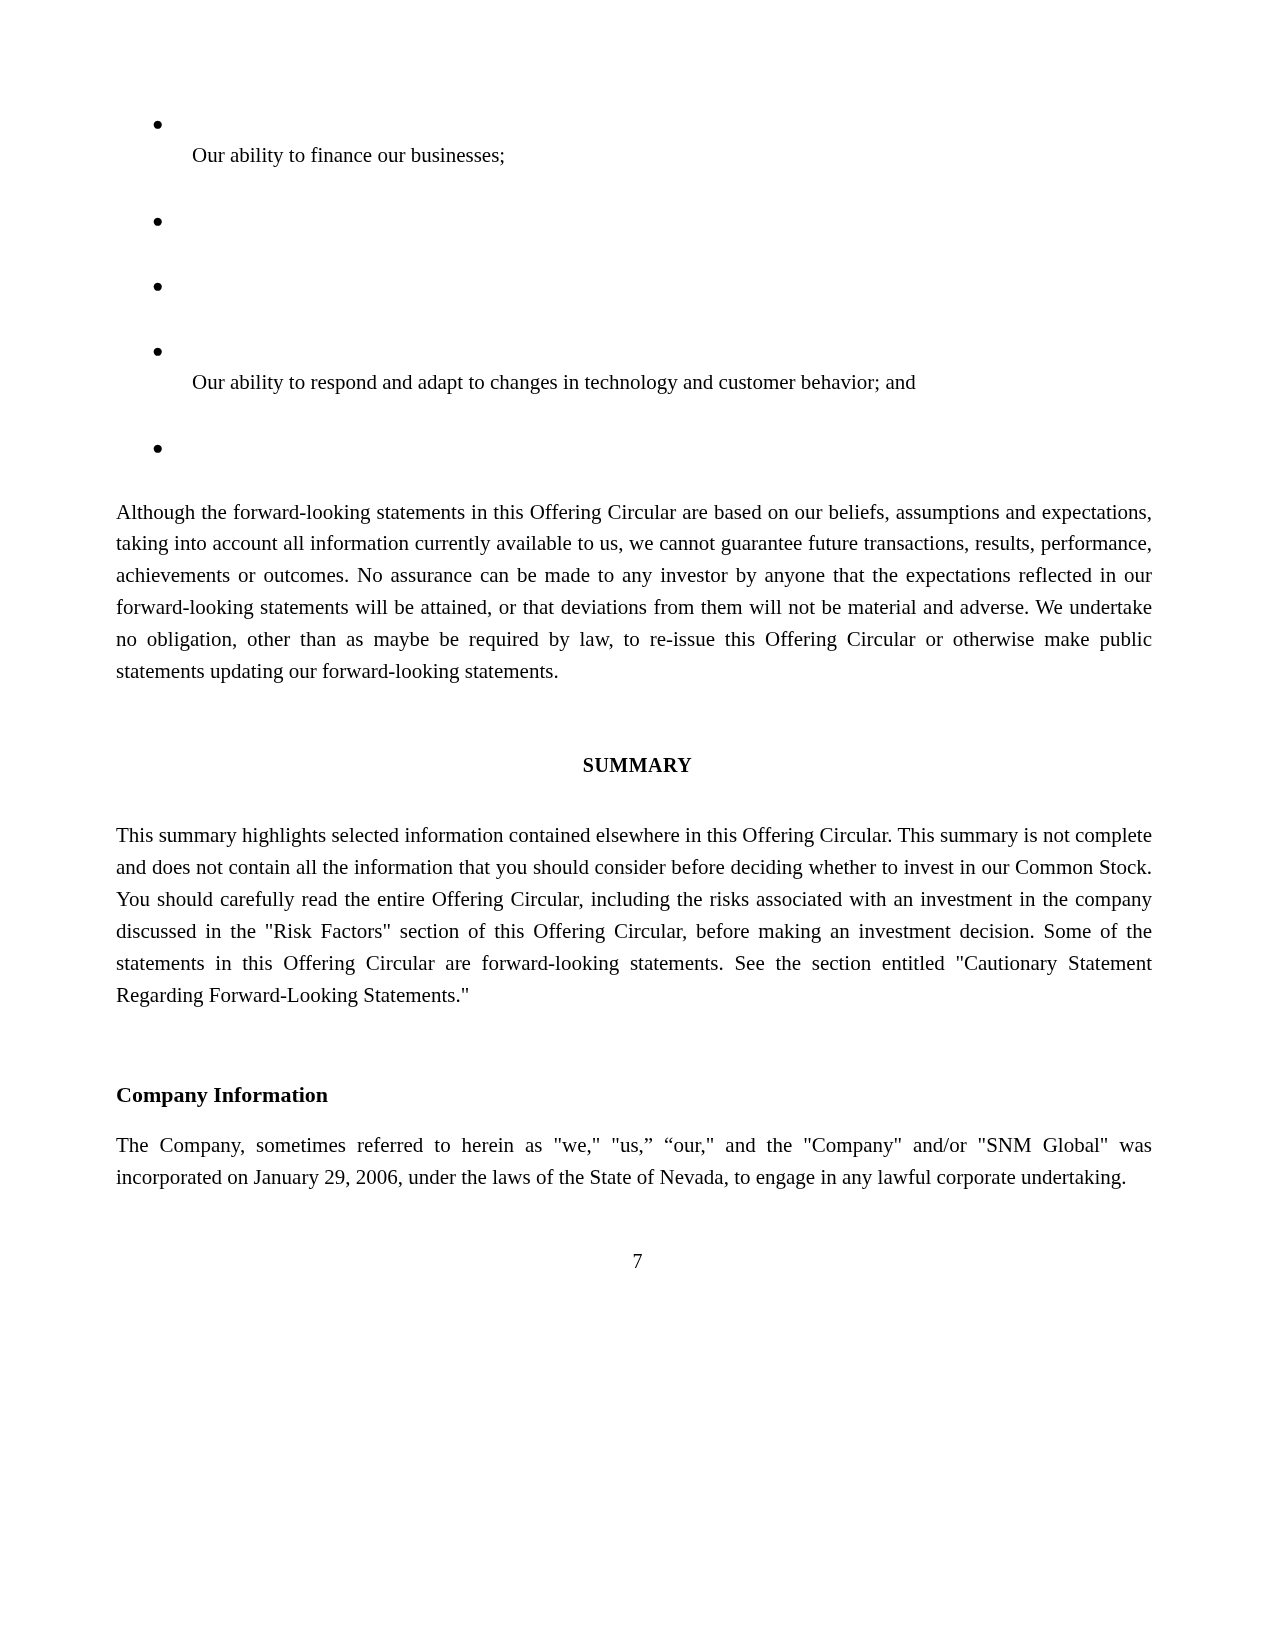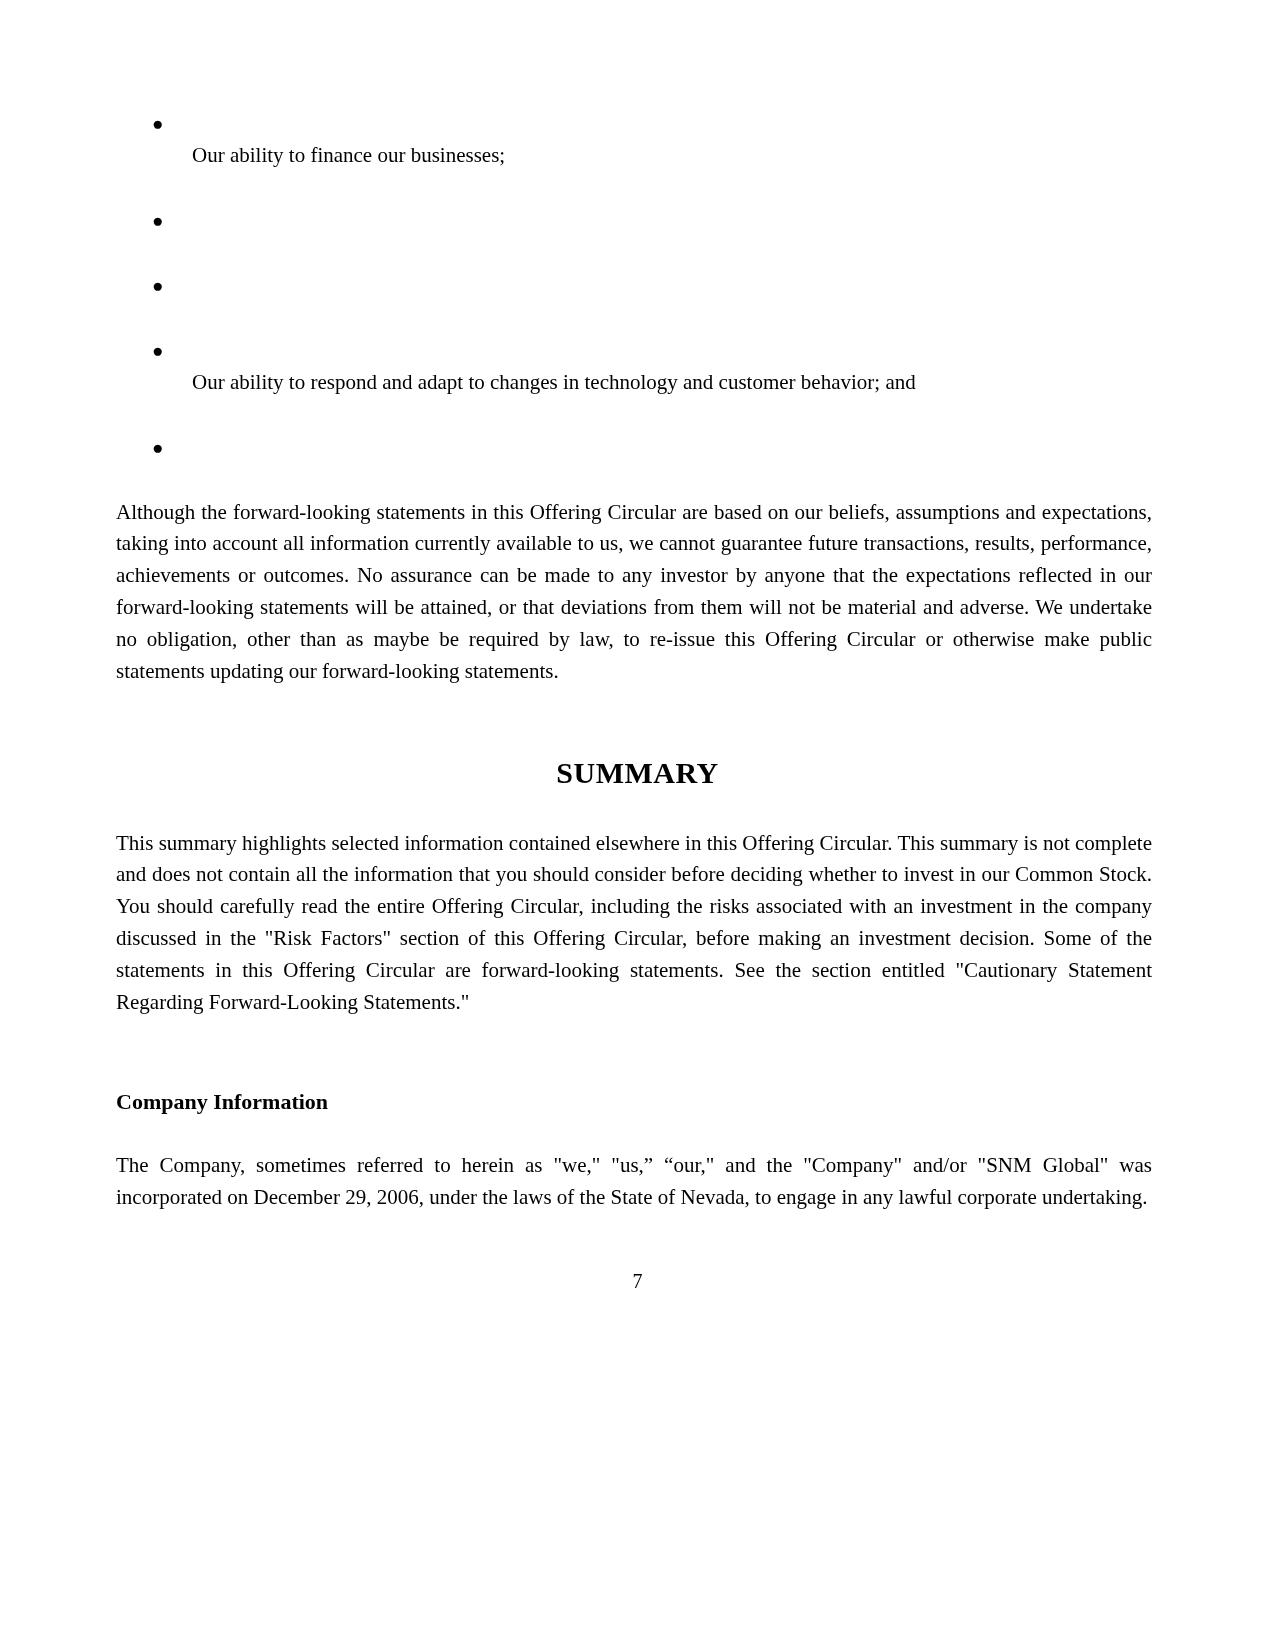--- a/index.html
+++ b/index.html
@@ -43,33 +43,33 @@
     max-width: 930px;
     margin-top: 32px;
   }
   .para {
     text-align: justify;
     margin: 0 7px 0 0;
   }
   .section-heading {
     text-align: center;
     font-weight: bold;
-    font-size: 30px;
+    font-size: 20px;
     margin-top: 62px;
-    margin-bottom: 32px;
+    margin-bottom: 40px;
     letter-spacing: 0.5px;
   }
   .italic-para {
     text-align: justify;
   }
   .sub-heading {
     font-weight: bold;
     font-size: 22px;
     margin-top: 66px;
-    margin-bottom: 32px;
+    margin-bottom: 19px;
   }
   .page-number {
     text-align: center;
     margin-top: 52px;
     font-size: 20px;
   }
 </style>
 </head>
 <body>
 
@@ -102,17 +102,17 @@
   </div>
 
   <p class="para">Although the forward-looking statements in this Offering Circular are based on our beliefs, assumptions and expectations, taking into account all information currently available to us, we cannot guarantee future transactions, results, performance, achievements or outcomes. No assurance can be made to any investor by anyone that the expectations reflected in our forward-looking statements will be attained, or that deviations from them will not be material and adverse. We undertake no obligation, other than as maybe be required by law, to re-issue this Offering Circular or otherwise make public statements updating our forward-looking statements.</p>
 
   <div class="section-heading">SUMMARY</div>
 
   <p class="para italic-para">This summary highlights selected information contained elsewhere in this Offering Circular. This summary is not complete and does not contain all the information that you should consider before deciding whether to invest in our Common Stock. You should carefully read the entire Offering Circular, including the risks associated with an investment in the company discussed in the "Risk Factors" section of this Offering Circular, before making an investment decision. Some of the statements in this Offering Circular are forward-looking statements. See the section entitled "Cautionary Statement Regarding Forward-Looking Statements."</p>
 
   <div class="sub-heading">Company Information</div>
 
-  <p class="para">The Company, sometimes referred to herein as "we," "us,” “our," and the "Company" and/or "SNM Global" was incorporated on December 29, 2006, under the laws of the State of Nevada, to engage in any lawful corporate undertaking.</p>
+  <p class="para">The Company, sometimes referred to herein as "we," "us,” “our," and the "Company" and/or "SNM Global" was incorporated on January 29, 2006, under the laws of the State of Nevada, to engage in any lawful corporate undertaking.</p>
 
   <div class="page-number">7</div>
 
 </div>
 
 </body></html>

